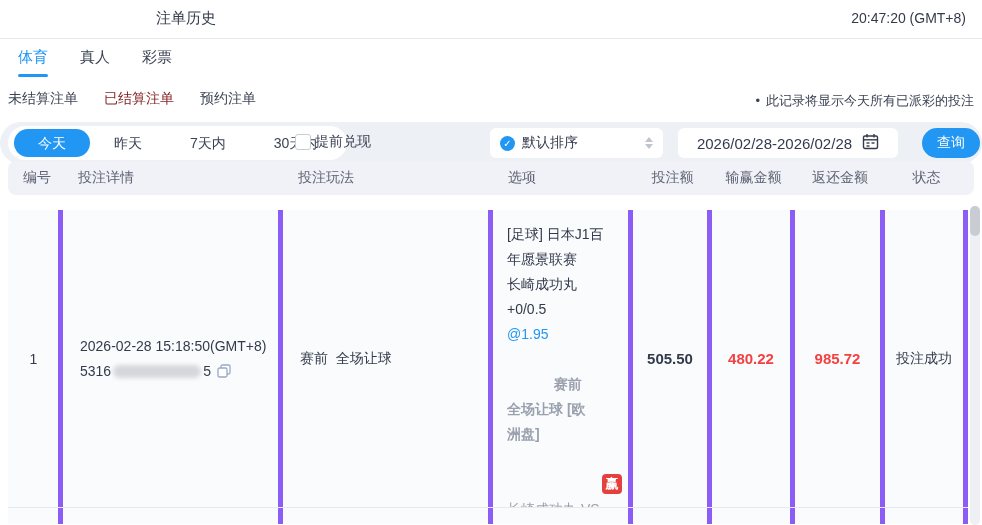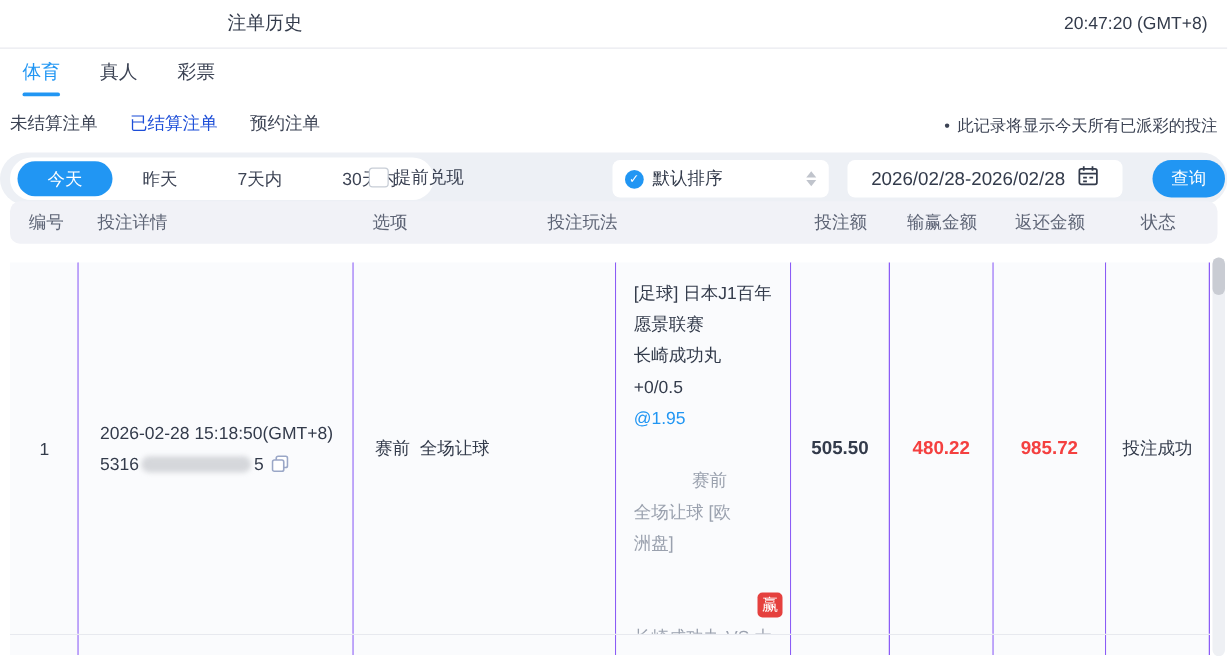--- a/index.html
+++ b/index.html
@@ -2,33 +2,33 @@
 <html><head>
 <meta charset="utf-8">
 <style>
   * { margin:0; padding:0; box-sizing:border-box; }
   html,body { width:982px; height:525px; }
   body { font-family:"Liberation Sans","DejaVu Sans",sans-serif; background:#fff; color:#333; }
   .page { position:relative; width:982px; height:525px; overflow:hidden; background:#fff; }
 
   
   .topbar { position:absolute; top:0; left:0; width:982px; height:39px; border-bottom:1px solid #e9eaef; background:#fff; }
-  .page-title { position:absolute; left:182px; top:9px; font-size:15px; color:#333b4b; }
+  .page-title { position:absolute; left:156px; top:9px; font-size:15px; color:#333b4b; }
   .clock { position:absolute; right:16px; top:10px; font-size:14px; color:#333b4b; }
 
   
   .tabs { position:absolute; top:48px; left:18px; display:flex; gap:32px; }
   .tab { position:relative; font-size:15px; color:#3c4354; padding-bottom:14px; cursor:pointer; }
   .tab.active { color:#2196f3; }
   .tab.active::after { content:""; position:absolute; left:50%; transform:translateX(-50%); bottom:4px; width:30px; height:3px; border-radius:2px; background:#2196f3; }
 
   
   .subtabs { position:absolute; top:90px; left:8px; display:flex; gap:26px; }
   .subtab { position:relative; font-size:14px; color:#3c4354; padding-bottom:29px; cursor:pointer; }
-  .subtab.active { color:#1d4ed8; }
+  .subtab.active { color:#7f1d1d; }
   .subtab.active::after { content:""; position:absolute; left:50%; transform:translateX(-50%); bottom:4px; width:28px; height:3px; border-radius:2px; background:#2196f3; }
   .note { position:absolute; top:92px; right:8px; font-size:13px; color:#3c4354;margin-left:29px; }
   .note .dot { color:#3c4354; margin-right:6px; font-size:13px; }
 
   
   .filterband { position:absolute; top:122px; left:0; width:982px; height:42px; background:#edf0f5;border-radius:21px; }
   .pill-group { position:absolute; left:8px; top:4px; height:34px; background:#fff; border-radius:17px; display:flex; align-items:center; padding:0 6px; }
   .range-item { font-size:14px; color:#3c4354; padding:0 24px; height:28px; line-height:28px; border-radius:14px; cursor:pointer; }
   .range-item.active { background:#2196f3; color:#fff; }
   .cashout { position:absolute; left:295px; top:11px; display:flex; align-items:center; gap:4px; cursor:pointer; }
@@ -50,35 +50,35 @@
   
   .thead { position:absolute; top:161px; left:8px; width:966px; height:34px; background:#f1f2f7; border-radius:8px; display:flex; align-items:center; font-size:14px; color:#5d6475; }
   .th { flex:0 0 auto; }
   .th.l { text-align:left; padding-left:15px; }
   .th.c { text-align:center; }
   .c1{width:55px;} .c2{width:220px;} .c3{width:210px;} .c4{width:140px;} .c5{width:79px;} .c6{width:83px;} .c7{width:90px;} .c8{width:83px;text-align:right;}
 
   .tbody { position:absolute; top:210px; left:8px; width:960px; height:315px; }
   .trow { display:flex; width:960px; height:298px; border-bottom:1px solid #e7e9ef; }
   .trow.partial { height:16px; border-bottom:none; }
-  .td { flex:0 0 auto; background:#fafbfd; border-right:1px solid #8b5cf6; overflow:hidden; }
+  .td { flex:0 0 auto; background:#fafbfd; border-right:5px solid #8b5cf6; overflow:hidden; }
   .td:first-child { border-left:1px solid transparent; }
   .td.center { display:flex; align-items:center; justify-content:center; }
   .td.vcenter-left { display:flex; align-items:center; padding-left:17px; }
   .no-cell { font-size:14px; color:#333b4b; }
   .detail-lines { font-size:14px; color:#333b4b; line-height:25px; }
   .bet-id-line { display:flex; align-items:center; }
   .blur-mask { display:inline-block; width:88px; height:13px; margin:0 2px; background:#d5d7db; border-radius:7px; filter:blur(2px); }
   .copy-icon { margin-left:6px; display:inline-flex; cursor:pointer; }
   .play-text { font-size:14px; color:#333b4b; white-space:pre-wrap; }
   .sel-cell { padding:12px 12px 0 14px; font-size:14px; line-height:25px; }
   .sel-dark { color:#333b4b; }
   .sel-odds { color:#2196f3; }
   .sel-gray { color:#9aa1ae; }
-  .sel-market { position:relative; padding-right:24px; white-space:pre-wrap; }
+  .sel-market { position:relative; padding-right:24px; white-space:pre-wrap;font-weight:bold; }
   .win-badge { position:absolute; right:-6px; bottom:3px; width:20px; height:20px; background:#e5403e; border-radius:4px; color:#fff; font-size:13px; line-height:20px; text-align:center; }
   .amt { font-size:15px; font-weight:bold; color:#333b4b; }
   .amt.red { color:#f44040; }
   .status-text { font-size:14px; color:#333b4b; }
 
   
   .vscroll { position:absolute; top:206px; right:2px; width:10px; height:319px; background:#eef0f4; border-radius:5px; }
   .vthumb { position:absolute; top:0; left:0; width:10px; height:30px; background:#c9ccd3; border-radius:5px; }
 </style>
 </head>
@@ -138,22 +138,22 @@
             <line x1="4.5" y1="13" x2="7.5" y2="13" stroke="#333b4b" stroke-width="1.4"></line>
           </svg>
       </span>
     </div>
     <button class="query-btn">查询</button>
   </div>
 
   <div class="thead">
     <div class="th l c1">编号</div>
     <div class="th l c2">投注详情</div>
+    <div class="th l c3">投注玩法</div>
     <div class="th l c4">选项</div>
-    <div class="th l c3">投注玩法</div>
     <div class="th c c5">投注额</div>
     <div class="th c c6">输赢金额</div>
     <div class="th c c7">返还金额</div>
     <div class="th c c8">状态</div>
   </div>
 
   <div class="tbody">
     <div class="trow">
       <div class="td c1 center">
         <span class="no-cell">1</span>

